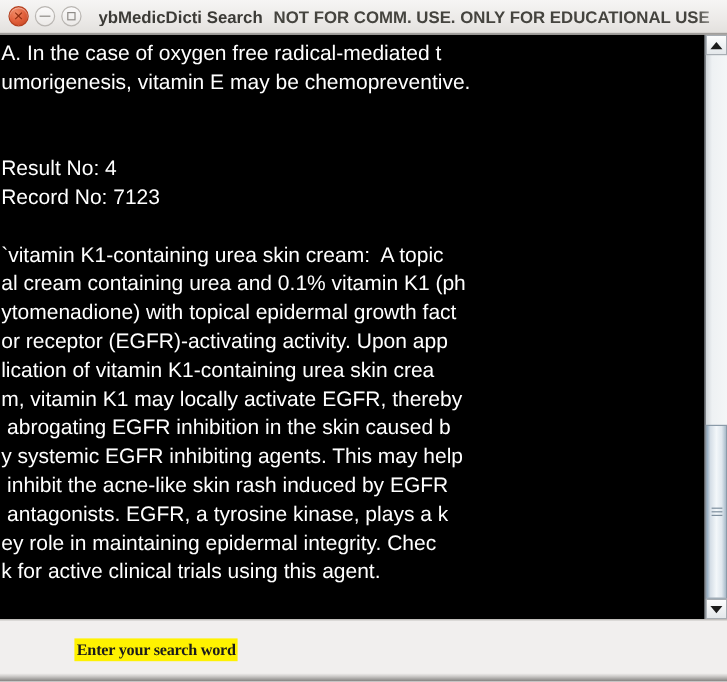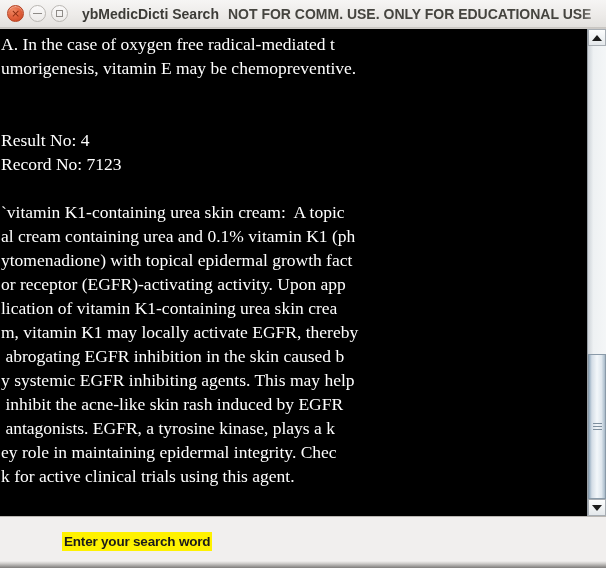--- a/index.html
+++ b/index.html
@@ -105,21 +105,21 @@
     background: #000000;
     border-top: 1px solid #cdcac6;
     box-sizing: border-box;
     display: flex;
     overflow: hidden;
   }
   #result-text {
     flex: 1 1 auto;
     background: #000000;
     color: #ffffff;
-    font-family: Liberation Serif, serif;
+    font-family: Liberation Sans, sans-serif;
     font-size: 17.5px;
     line-height: 24px;
     white-space: pre;
     padding: 3px 0 0 1px;
     box-sizing: border-box;
     overflow: hidden;
     letter-spacing: 0px;
   }
 
   
@@ -192,21 +192,21 @@
     left: 0; right: 0; bottom: 0;
     height: 7px;
     background: linear-gradient(to bottom, #f1efee 0%, #cfcdcb 35%, #7e7c7a 100%);
   }
   #search-label {
     position: absolute;
     left: 62px;
     top: 15px;
     background: #fff200;
     color: #1b1b1b;
-    font-family: Liberation Sans, sans-serif;
+    font-family: Liberation Serif, serif;
     font-weight: bold;
     font-size: 13.5px;
     line-height: 17px;
     padding: 1px 2px 1px 2px;
     white-space: nowrap;
     letter-spacing: -0.2px;
   }
 </style>
 </head>
 <body>

